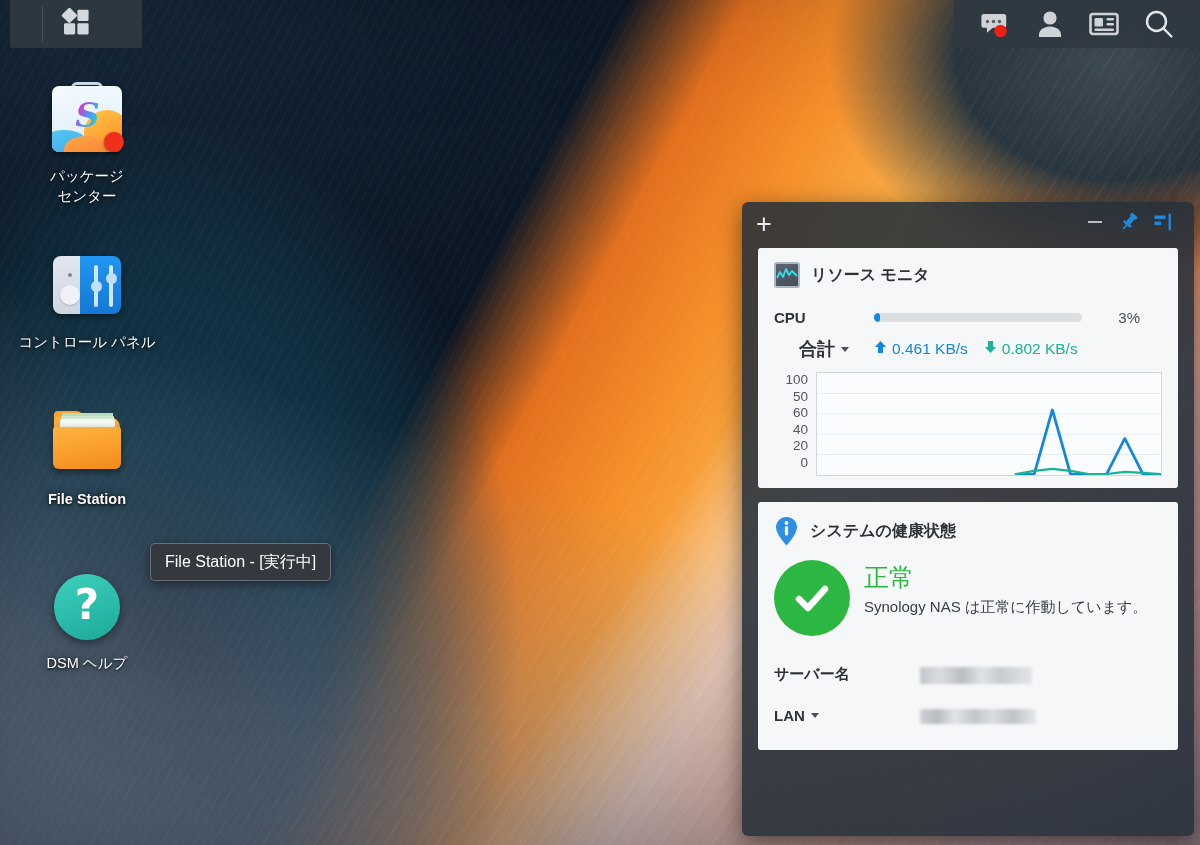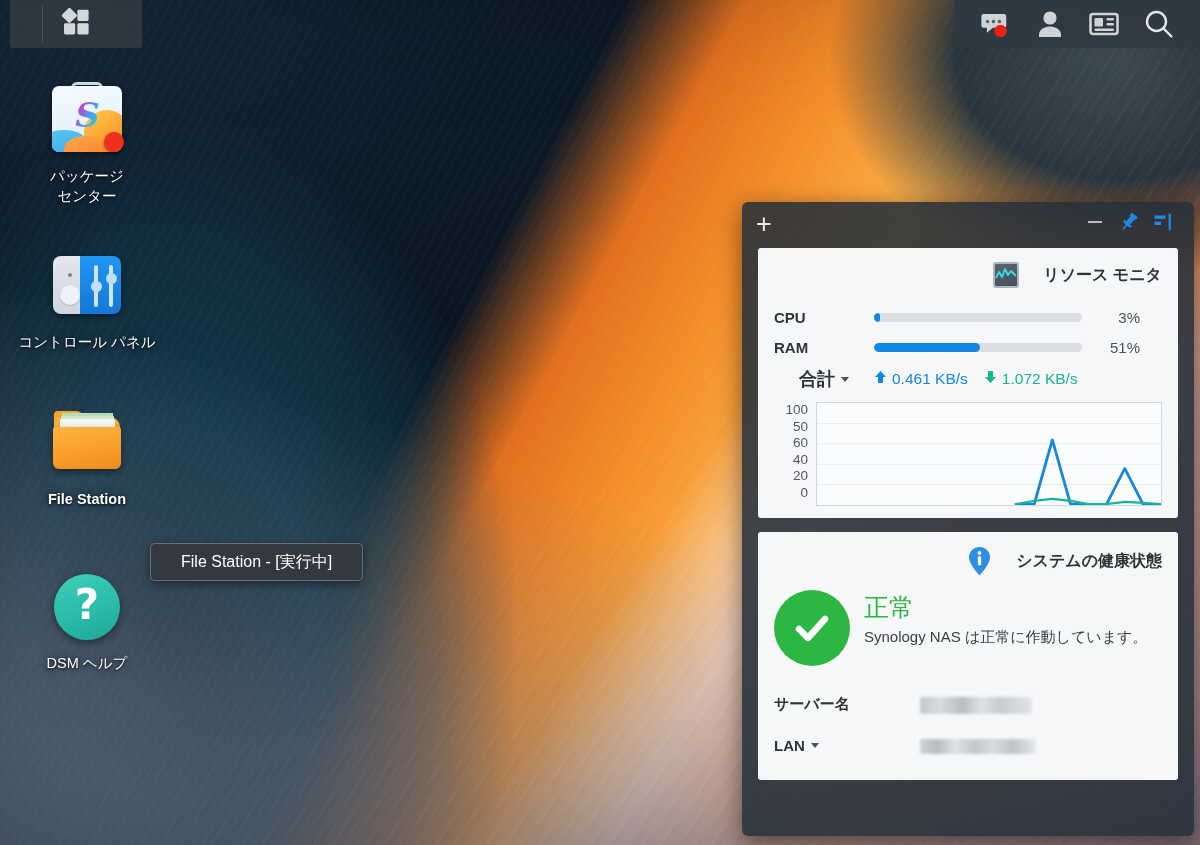--- a/index.html
+++ b/index.html
@@ -167,21 +167,21 @@
     display:flex; align-items:center; justify-content:center;
     color:#fff; font-size:42px; font-weight:bold; font-family:"DejaVu Sans",sans-serif;
     line-height:1; padding-bottom:5px;
   }
 
   
   #tooltip {
     position:absolute; left:150px; top:543px; z-index:30;
     background:rgba(52,56,60,.93); color:#fff;
     border:1px solid rgba(255,255,255,.28); border-radius:5px;
-    padding:8px 30px; font-size:16px; line-height:20px;
+    padding:8px 14px; font-size:16px; line-height:20px;
     box-shadow:0 3px 10px rgba(0,0,0,.45);
     white-space:nowrap;
   }
 
   
   #widget {
     position:absolute; left:742px; top:202px; width:452px; height:634px; z-index:35;
     background:rgba(38,48,58,.88);
     border-radius:6px;
     box-shadow:0 6px 24px rgba(0,0,0,.5);
@@ -190,21 +190,21 @@
   #widget-add { color:#e6eaee; font-size:27px; line-height:1; cursor:pointer; font-weight:300; }
   .tb-spacer { flex:1; }
   .tb-btn { width:34px; height:34px; display:flex; align-items:center; justify-content:center; cursor:pointer; }
 
   .card {
     background:#f6f7f8; border-radius:3px;
     margin:0 16px 14px; padding:14px 16px 14px;
   }
   #card-resource { margin-top:2px; padding-bottom:12px; }
 
-  .card-head { display:flex; align-items:center; gap:24px; margin-bottom:14px;justify-content:flex-end; }
+  .card-head { display:flex; align-items:center; gap:11px; margin-bottom:14px; }
   .card-head .t { font-size:16px; font-weight:bold; color:#2e3338; }
 
   .rm-icon {
     width:26px; height:26px; border-radius:3px;
     background:linear-gradient(160deg,#5a6470,#464f59);
     border:2px solid #aeb6bf; position:relative; overflow:hidden; flex:none;
   }
 
   .row { display:flex; align-items:center; height:30px; }
   .row .lbl { width:100px; font-size:15px; font-weight:bold; color:#2f343a; }
@@ -418,48 +418,41 @@
     </div>
 
     <div class="row">
       <div class="lbl">CPU</div>
       <div class="bar-track">
         <div class="bar-fill" id="cpu-fill" style="width: 3%;"></div>
       </div>
       <div class="pct">3%</div>
     </div>
 
-    <div class="row">
-      <div class="lbl">RAM</div>
-      <div class="bar-track">
-        <div class="bar-fill" id="ram-fill" style="width: 51%;"></div>
-      </div>
-      <div class="pct">51%</div>
-    </div>
 
     <div class="row" id="row-net">
       <div class="net-lbl">
         <span>合計</span>
         <span class="caret"></span>
       </div>
       <div class="net-val net-up">
         <span>
           <svg width="13" height="14" viewBox="0 0 13 14">
               <polygon points="6.5,1 12,7 9,7 9,13 4,13 4,7 1,7" fill="#1286e0"></polygon>
             </svg>
         </span>
         <span>0.461 KB/s</span>
       </div>
       <div class="net-val net-dn" style="margin-left:16px;">
         <span>
           <svg width="13" height="14" viewBox="0 0 13 14">
               <polygon points="6.5,13 12,7 9,7 9,1 4,1 4,7 1,7" fill="#1ab394"></polygon>
             </svg>
         </span>
-        <span>1.072 KB/s</span>
+        <span>0.802 KB/s</span>
       </div>
     </div>
 
     <div id="chart-wrap">
       <div id="y-axis">
           <div>100</div>
           <div>50</div>
           <div>60</div>
           <div>40</div>
           <div>20</div>

